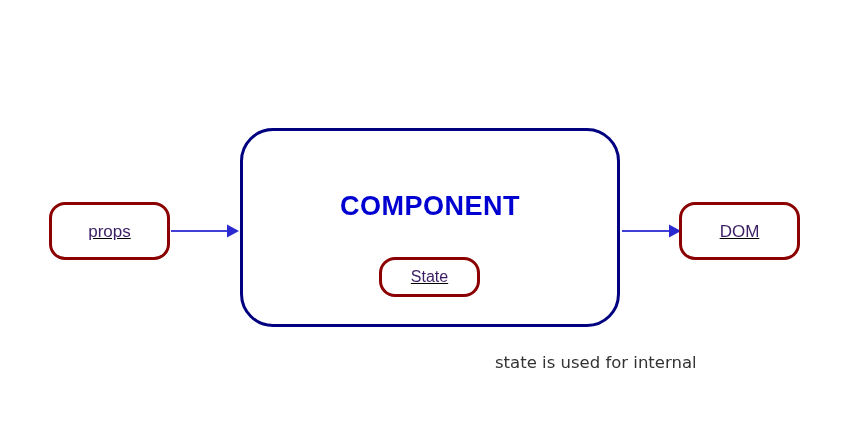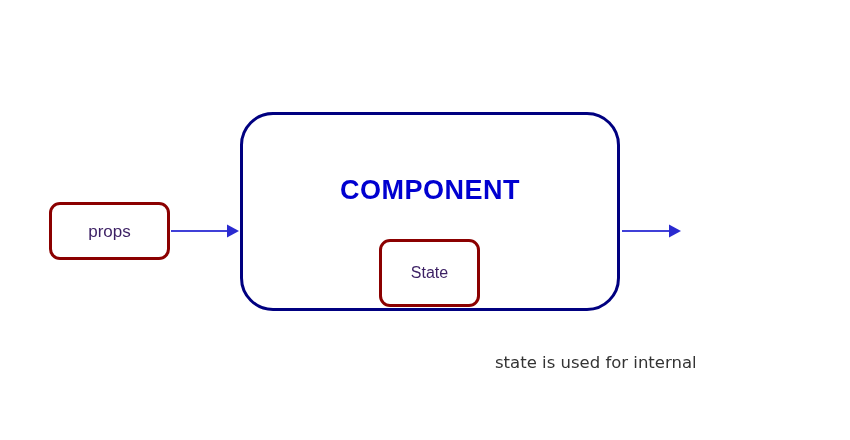--- a/index.html
+++ b/index.html
@@ -25,21 +25,22 @@
     position: absolute;
     box-sizing: border-box;
     display: flex;
     align-items: center;
     justify-content: center;
     background: #ffffff;
   }
 
   .node-red {
     border: 3px solid #8B0000;
-    border-radius: 11px;
+    border-radius: 16px;
+    text-decoration: underline;
   }
 
   .node-label {
     font-family: "Liberation Sans", sans-serif;
     font-size: 17px;
     line-height: 1;
     color: #3b1f63;
     white-space: nowrap;
   }
 
@@ -57,21 +58,21 @@
     top: 202px;
     width: 121px;
     height: 58px;
   }
 
   
   #component-node {
     position: absolute;
     box-sizing: border-box;
     left: 240px;
-    top: 112px;
+    top: 128px;
     width: 380px;
     height: 199px;
     border: 3px solid #000080;
     border-radius: 33px;
     background: #ffffff;
   }
 
   #component-title {
     position: absolute;
     left: 0;
@@ -83,23 +84,23 @@
     font-size: 27px;
     line-height: 1;
     letter-spacing: 0.5px;
     color: #0000d0;
     white-space: nowrap;
   }
 
   
   #state-node {
     left: 379px;
-    top: 239px;
+    top: 257px;
     width: 101px;
-    height: 68px;
+    height: 40px;
   }
 
   #state-node .node-label {
     font-size: 16px;
   }
 
   
   .arrow {
     position: absolute;
     height: 22px;
@@ -165,18 +166,21 @@
     <span class="node-label">State</span>
   </div>
 
   <div class="arrow" id="arrow-component-to-dom">
     <svg width="61" height="22" viewBox="0 0 61 22" aria-hidden="true">
       <line x1="2" y1="11" x2="49" y2="11" stroke="#4040d8" stroke-width="2.2"></line>
       <polygon points="49,4.5 61,11 49,17.5" fill="#2a2ad0"></polygon>
     </svg>
   </div>
 
+  <div class="node node-red" id="dom-node">
+    <span class="node-label">DOM</span>
+  </div>
 
   <div id="caption">
     <span class="caption-line">state is used for internal</span>
   </div>
 
 </div>
 
 </body></html>

